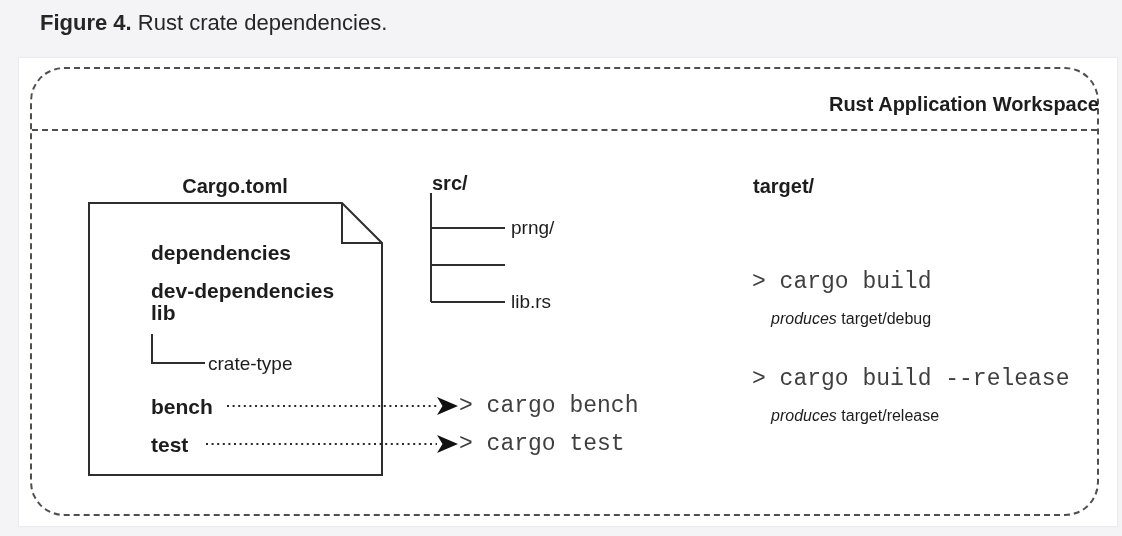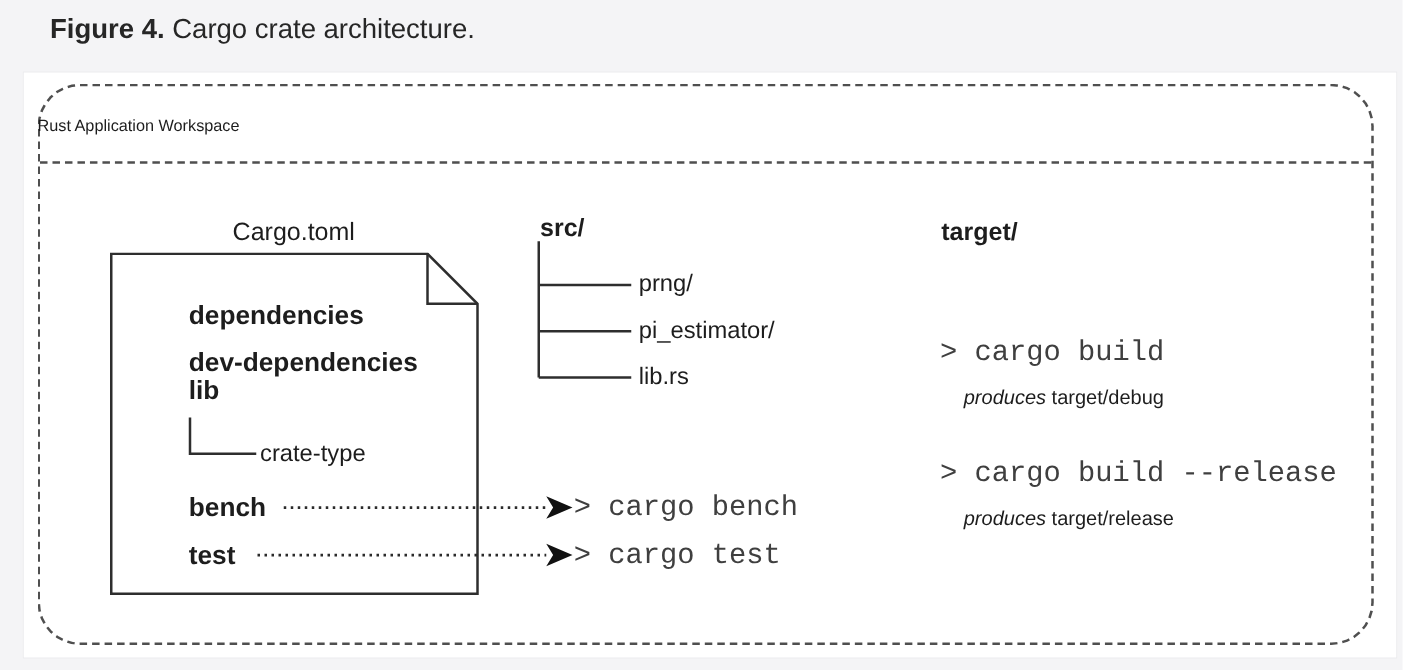--- a/index.html
+++ b/index.html
@@ -23,21 +23,21 @@
     box-sizing:border-box;
   }
   .workspace-box{
     position:absolute;left:30px;top:67px;
     width:1065px;height:445px;
     border:2px dashed #4f4f4f;
     border-radius:34px;
   }
   .workspace-title{
     position:absolute;left:30px;top:94px;width:1069px;
-    text-align:left;font-weight:normal;font-size:13px;line-height:1;
+    text-align:right;font-weight:bold;font-size:20px;line-height:1;
   }
   .workspace-divider{
     position:absolute;left:32px;top:129px;width:1065px;height:0;
     border-top:2px dashed #4f4f4f;
   }
   .h-bold{position:absolute;font-weight:bold;font-size:20px;line-height:1;}
   .doc-item{position:absolute;font-weight:bold;font-size:21px;line-height:1;}
   .plain-label{position:absolute;font-weight:normal;font-size:19px;line-height:1;}
   .italic-label{position:absolute;font-style:italic;font-size:21px;line-height:1;}
   .mono{
@@ -45,29 +45,29 @@
     font-family:"Liberation Mono",monospace;
     font-size:23px;line-height:1;color:#3f3f3f;
     white-space:pre;
     text-align:center;
   }
   .produces-line{position:absolute;font-size:16px;line-height:1;white-space:pre;}
   .produces-line .pw{font-style:italic;}
   .overlay{position:absolute;left:0;top:0;pointer-events:none;}
   .doc-svg{position:absolute;left:88px;top:202px;}
   .ctitle{position:absolute;left:88px;top:176px;width:294px;text-align:center;
-    font-weight:normal;font-size:20px;line-height:1;}
+    font-weight:bold;font-size:20px;line-height:1;}
 </style>
 </head>
 <body>
 
 <div class="screen">
 
   <div class="caption">
-    <b>Figure 4.</b><span> Cargo crate architecture.</span>
+    <b>Figure 4.</b><span> Rust crate dependencies.</span>
   </div>
 
   <div class="panel"></div>
 
   <div class="workspace-box"></div>
   <div class="workspace-title">Rust Application Workspace</div>
   <div class="workspace-divider"></div>
 
   <div class="ctitle">Cargo.toml</div>
   <svg class="doc-svg" width="298" height="276" viewBox="0 0 298 276">
@@ -93,21 +93,20 @@
 
     <line x1="227" y1="406" x2="437" y2="406" stroke="#2b2b2b" stroke-width="2.2" stroke-dasharray="2 3.6"></line>
     <polygon points="437,397 442.5,406 437,415 458,406" fill="#111111"></polygon>
 
     <line x1="206" y1="444" x2="437" y2="444" stroke="#2b2b2b" stroke-width="2.2" stroke-dasharray="2 3.6"></line>
     <polygon points="437,435 442.5,444 437,453 458,444" fill="#111111"></polygon>
   </svg>
 
   <div class="h-bold" style="left:432px;top:173px">src/</div>
   <div class="plain-label" style="left:511px;top:218px">prng/</div>
-  <div class="plain-label" style="left:511px;top:255px">pi_estimator/</div>
   <div class="plain-label" style="left:511px;top:292px">lib.rs</div>
 
   <div class="mono" style="left:459px;top:395px">&gt; cargo bench</div>
   <div class="mono" style="left:459px;top:433px">&gt; cargo test</div>
 
   <div class="h-bold" style="left:753px;top:176px">target/</div>
 
   <div class="mono" style="left:752px;top:271px">&gt; cargo build</div>
   <div class="produces-line" style="left:771px;top:311px"><span class="pw">produces</span> <span>target/debug</span></div>
 

